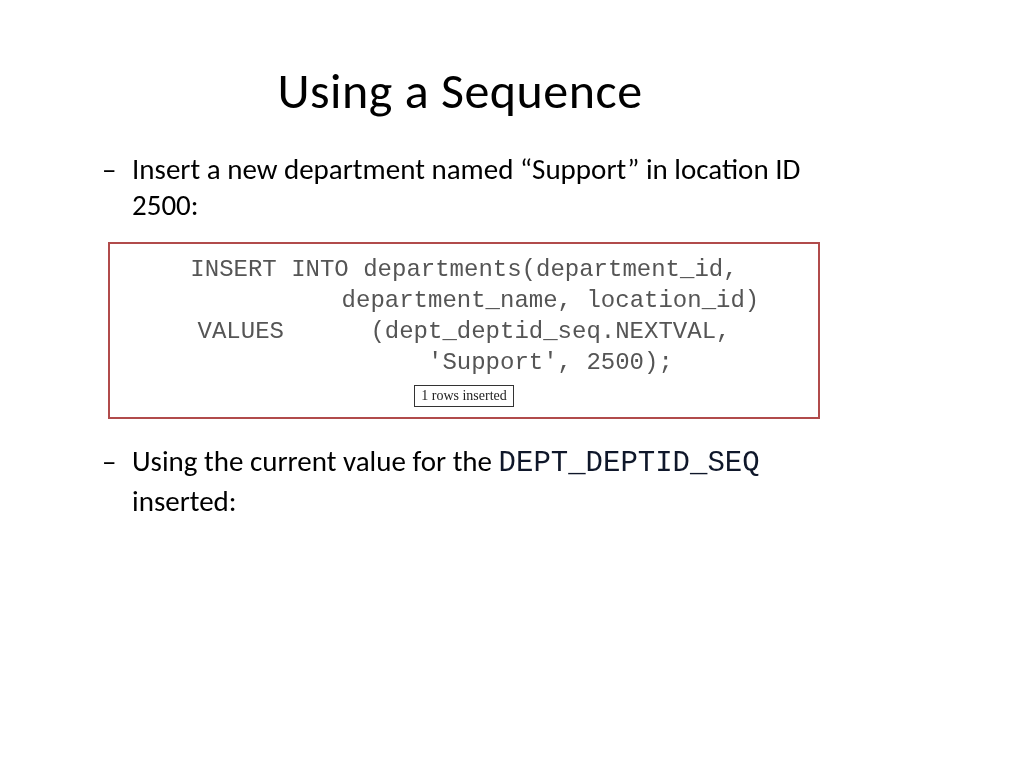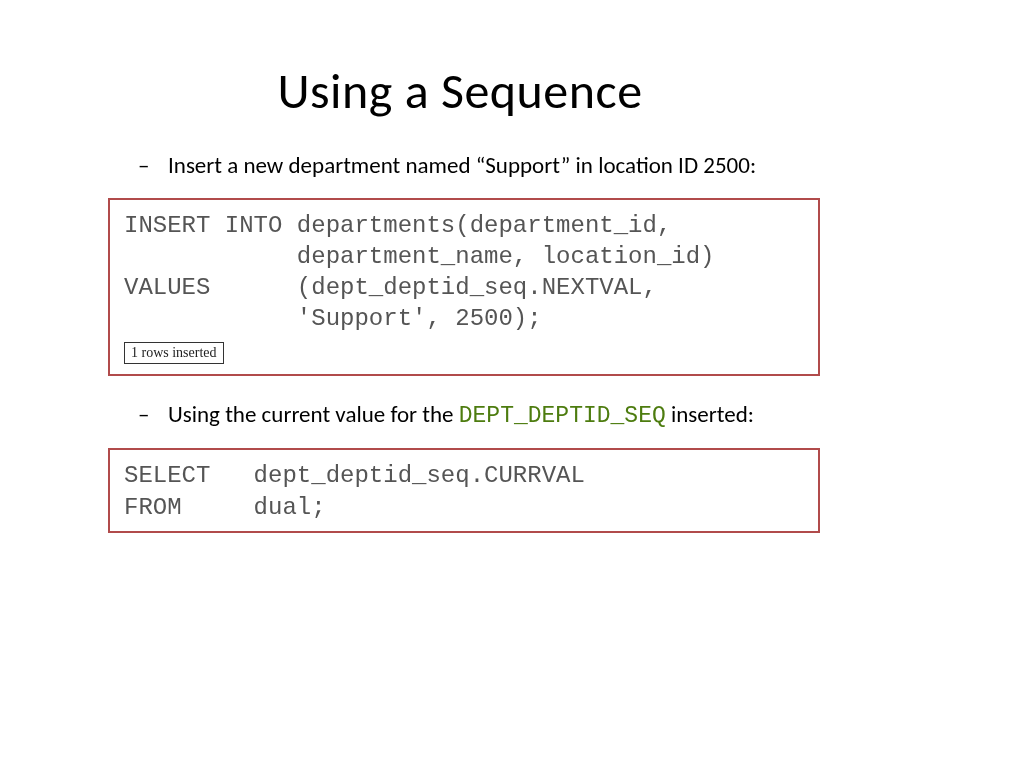--- a/index.html
+++ b/index.html
@@ -18,58 +18,59 @@
     padding: 40px 60px 40px 60px;
   }
   .title {
     text-align: center;
     font-size: 50px;
     font-weight: 400;
     margin: 20px 0 30px 0;
     letter-spacing: 0.5px;
   }
   .bullet {
-    font-size: 23px;
+    font-size: 29px;
     line-height: 1.25;
-    margin-left: 108px;
+    margin-left: 72px;
     margin-right: 40px;
     position: relative;
     margin-bottom: 18px;
   }
   .bullet::before {
     content: "–";
     position: absolute;
     left: -30px;
     top: 0;
   }
   .codebox {
     border: 2px solid #b14b4b;
     margin: 0 40px 24px 48px;
     padding: 10px 14px 8px 14px;
     font-family: "Courier New", Courier, monospace;
     font-size: 24px;
     line-height: 1.3;
     color: #555;
     white-space: pre;
     position: relative;
+    text-align: center;
   }
   .result-chip {
     display: inline-block;
     border: 1px solid #333;
     font-family: Georgia, "Times New Roman", serif;
     font-size: 14px;
     color: #222;
     padding: 1px 6px;
     white-space: nowrap;
     background: #fff;
     margin-top: 4px;
   }
   .mono-inline {
     font-family: "Courier New", Courier, monospace;
-    color: #4d7c0f;
+    color: #0f172a;
   }
 </style>
 </head>
 <body>
 
 <div class="slide">
 
   <div class="title">Using a Sequence</div>
 
   <div class="bullet">Insert a new department named “Support” in location ID 2500:</div>
@@ -77,16 +78,14 @@
   <div class="codebox"><span>INSERT INTO departments(department_id,</span>
 <span>            department_name, location_id)</span>
 <span>VALUES      (dept_deptid_seq.NEXTVAL,</span>
 <span>            'Support', 2500);</span>
 <span class="result-chip">1 rows inserted</span></div>
 
   <div class="bullet">
     <span>Using the current value for the </span><span class="mono-inline">DEPT_DEPTID_SEQ</span><span> inserted:</span>
   </div>
 
-  <div class="codebox"><span>SELECT   dept_deptid_seq.CURRVAL</span>
-<span>FROM     dual;</span></div>
 
 </div>
 
 </body></html>

